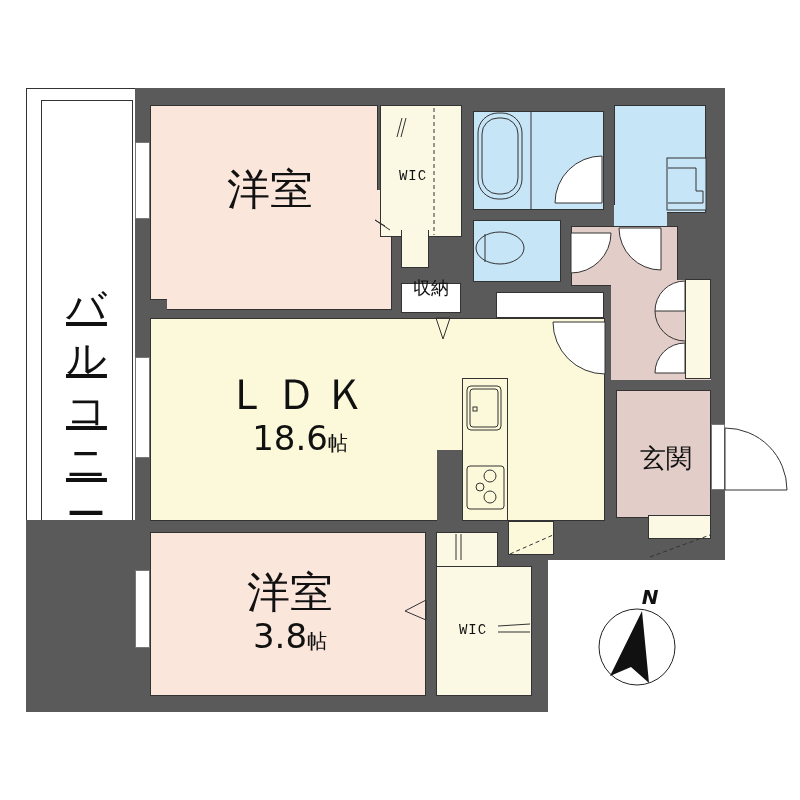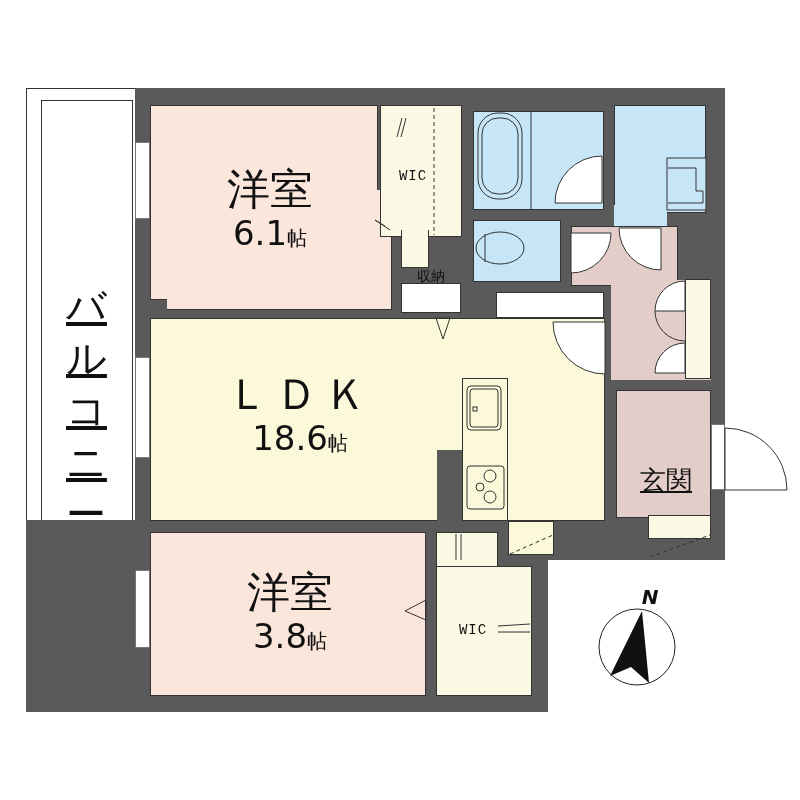--- a/index.html
+++ b/index.html
@@ -22,44 +22,43 @@
 <div class="label big" style="left:66px;top:280px;width:40px;font-size:40px;line-height:1.3;text-decoration:underline;">バルコニー</div>
 
 <div class="abs wall" style="left:135px;top:88px;width:590px;height:472px;"></div>
 <div class="abs wall" style="left:26px;top:520px;width:522px;height:192px;"></div>
 <div class="abs" style="left:548px;top:560px;width:252px;height:200px;background:#fff;"></div>
 
 <div class="abs room" style="left:150px;top:105px;width:228px;height:195px;background:#fbe6dc;"></div>
 <div class="abs" style="left:167px;top:190px;width:225px;height:120px;background:#fbe6dc;border-right:1px solid #333;border-bottom:1px solid #333;"></div>
 <div class="label" style="left:200px;top:165px;width:140px;">
   <div class="big">洋室</div>
-  <div class="tatami"><span>6.1</span><span class="unit">帖</span></div>
 </div>
 
 <div class="abs room" style="left:380px;top:105px;width:82px;height:132px;background:#fbf8e4;"></div>
 <div class="abs" style="left:401px;top:230px;width:28px;height:38px;background:#fbf8e4;border:1px solid #333;border-top:none;"></div>
 <div class="label small" style="left:388px;top:168px;width:50px;">WIC</div>
 
 <div class="abs room" style="left:401px;top:283px;width:60px;height:30px;background:#fff;"></div>
-<div class="label" style="left:401px;top:268px;width:60px;font-size:14px;">収納</div>
+<div class="label" style="left:401px;top:278px;width:60px;font-size:18px;">収納</div>
 
 <div class="abs room" style="left:473px;top:111px;width:131px;height:99px;background:#c6e5f7;"></div>
 
 <div class="abs room" style="left:614px;top:105px;width:92px;height:108px;background:#c6e5f7;"></div>
 <div class="abs" style="left:614px;top:205px;width:53px;height:22px;background:#c6e5f7;"></div>
 
 <div class="abs room" style="left:473px;top:220px;width:88px;height:62px;background:#c6e5f7;"></div>
 
 <div class="abs" style="left:571px;top:226px;width:107px;height:60px;background:#e3cdc8;border:1px solid #333;"></div>
 <div class="abs" style="left:611px;top:280px;width:100px;height:100px;background:#e3cdc8;"></div>
 <div class="abs" style="left:685px;top:279px;width:26px;height:100px;background:#fbf8e4;border:1px solid #333;"></div>
 
 <div class="abs room" style="left:616px;top:390px;width:95px;height:128px;background:#e3cdc8;"></div>
 <div class="abs room" style="left:648px;top:515px;width:63px;height:24px;background:#fbf8e4;"></div>
-<div class="label" style="left:626px;top:466px;width:80px;font-size:26px;text-decoration:underline;">玄関</div>
+<div class="label" style="left:626px;top:444px;width:80px;font-size:26px;">玄関</div>
 
 <div class="abs room" style="left:150px;top:318px;width:288px;height:203px;background:#fbf9da;"></div>
 <div class="abs" style="left:437px;top:318px;width:168px;height:203px;background:#fbf9da;border-top:1px solid #333;border-right:1px solid #333;border-bottom:1px solid #333;"></div>
 <div class="abs" style="left:496px;top:292px;width:108px;height:26px;background:#fff;border:1px solid #333;"></div>
 <div class="abs wall" style="left:437px;top:450px;width:25px;height:95px;"></div>
 <div class="abs room" style="left:462px;top:378px;width:46px;height:143px;background:#fbf9da;"></div>
 <div class="abs room" style="left:508px;top:521px;width:46px;height:34px;background:#fbf9da;"></div>
 <div class="label" style="left:225px;top:370px;width:150px;">
   <div class="big" style="letter-spacing:6px;">ＬＤＫ</div>
   <div class="tatami"><span>18.6</span><span class="unit">帖</span></div>

